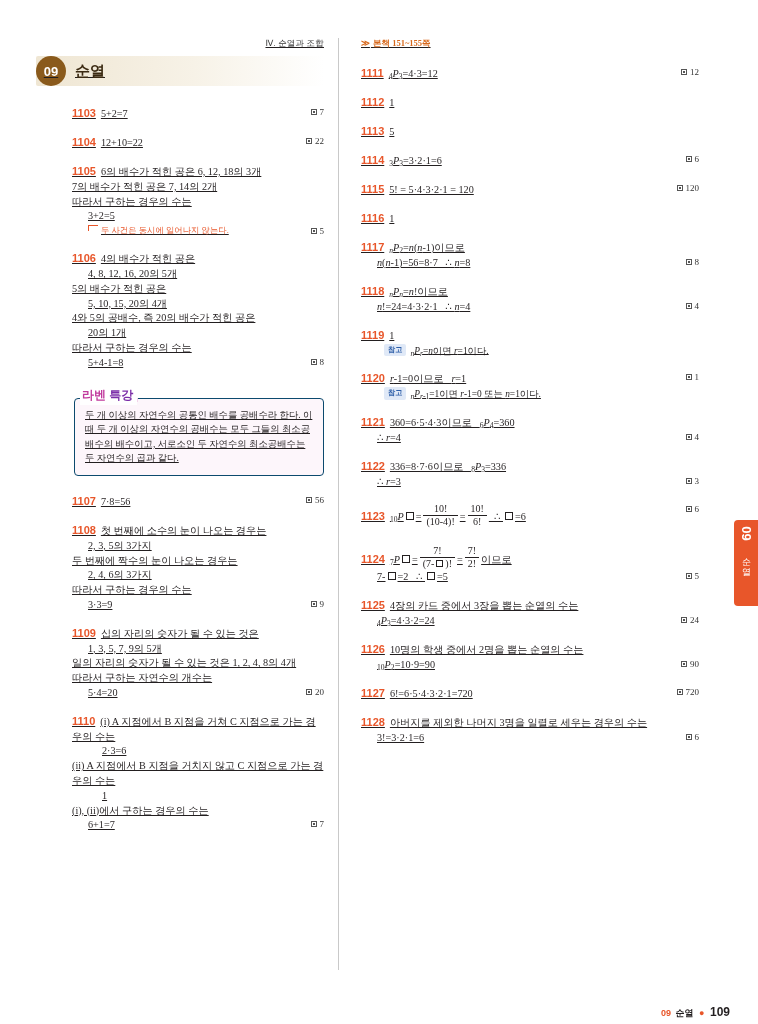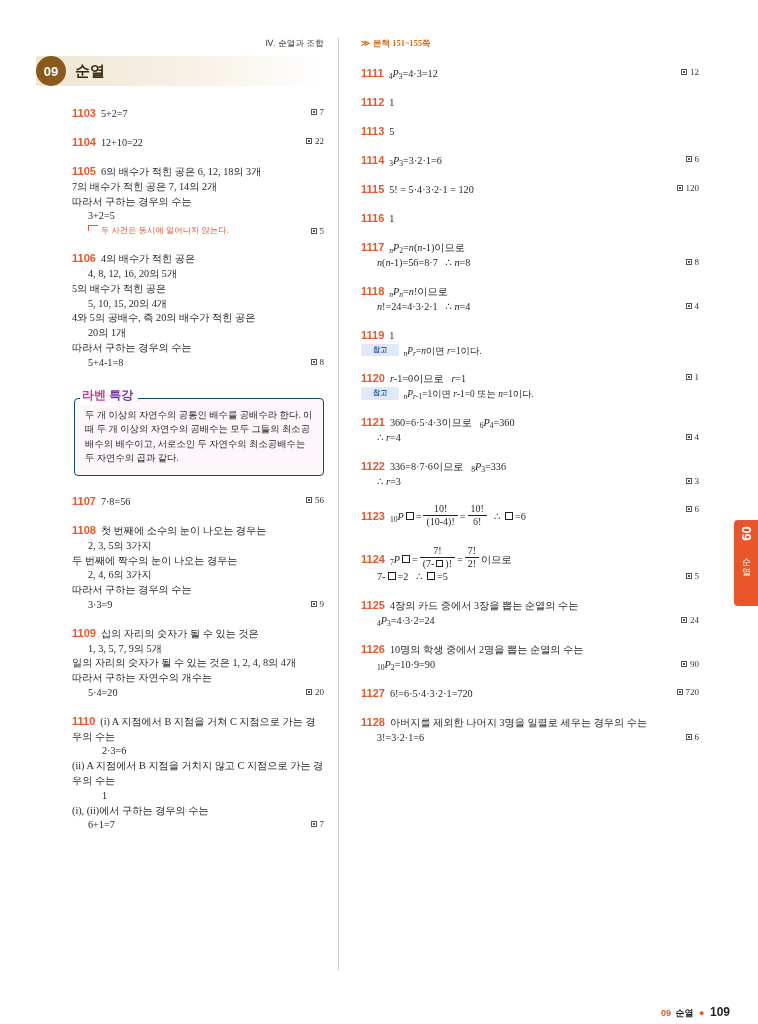--- a/index.html
+++ b/index.html
@@ -18,20 +18,21 @@
     width: 758px;
     height: 1024px;
     padding: 38px 28px 20px 28px;
   }
   .col-wrap {
     display: flex;
     height: 932px;
   }
   .col {
     position: relative;
+    text-decoration: underline;
   }
   .col-left { width: 310px; padding-right: 14px; padding-left: 44px;}
   .col-div {
     width: 1px;
     background: #c9c9c9;
     margin: 0 12px 0 0;
     align-self: stretch;
   }
   .col-right { width: 348px; padding-left: 10px; }
 
@@ -201,23 +202,24 @@
 
   
   .tag {
     display: inline-block;
     background: #e0e9f7;
     color: #2d5ea8;
     font-family: "Liberation Sans", sans-serif;
     font-size: 7.2px;
     font-weight: bold;
     border-radius: 2px;
-    padding: 1px 12px;
+    padding: 1px 4px;
     margin-right: 4px;
     vertical-align: 1.5px;
+    margin-left: 23px;
   }
   .note { font-size: 9.4px; }
 
   
   .side-tab {
     position: absolute;
     right: 0;
     top: 520px;
     width: 24px;
     height: 86px;

